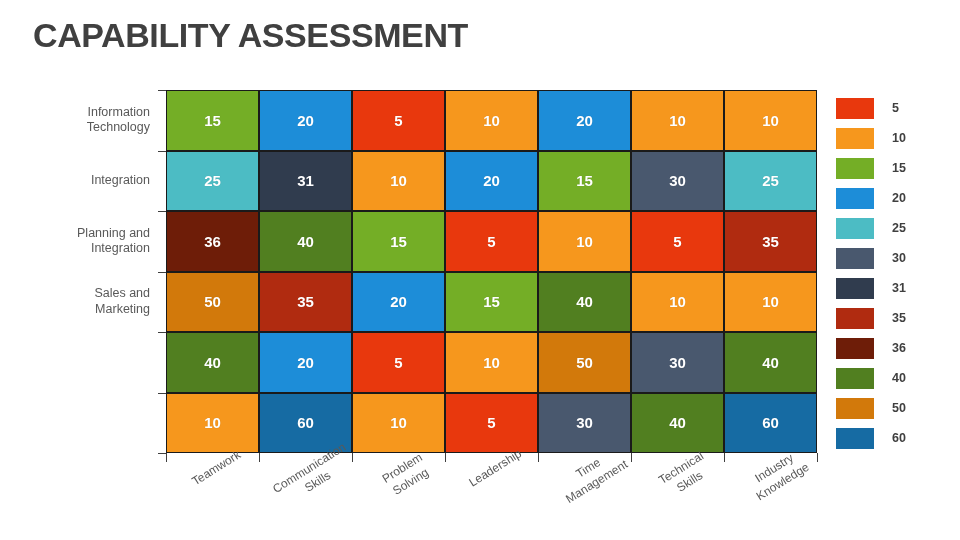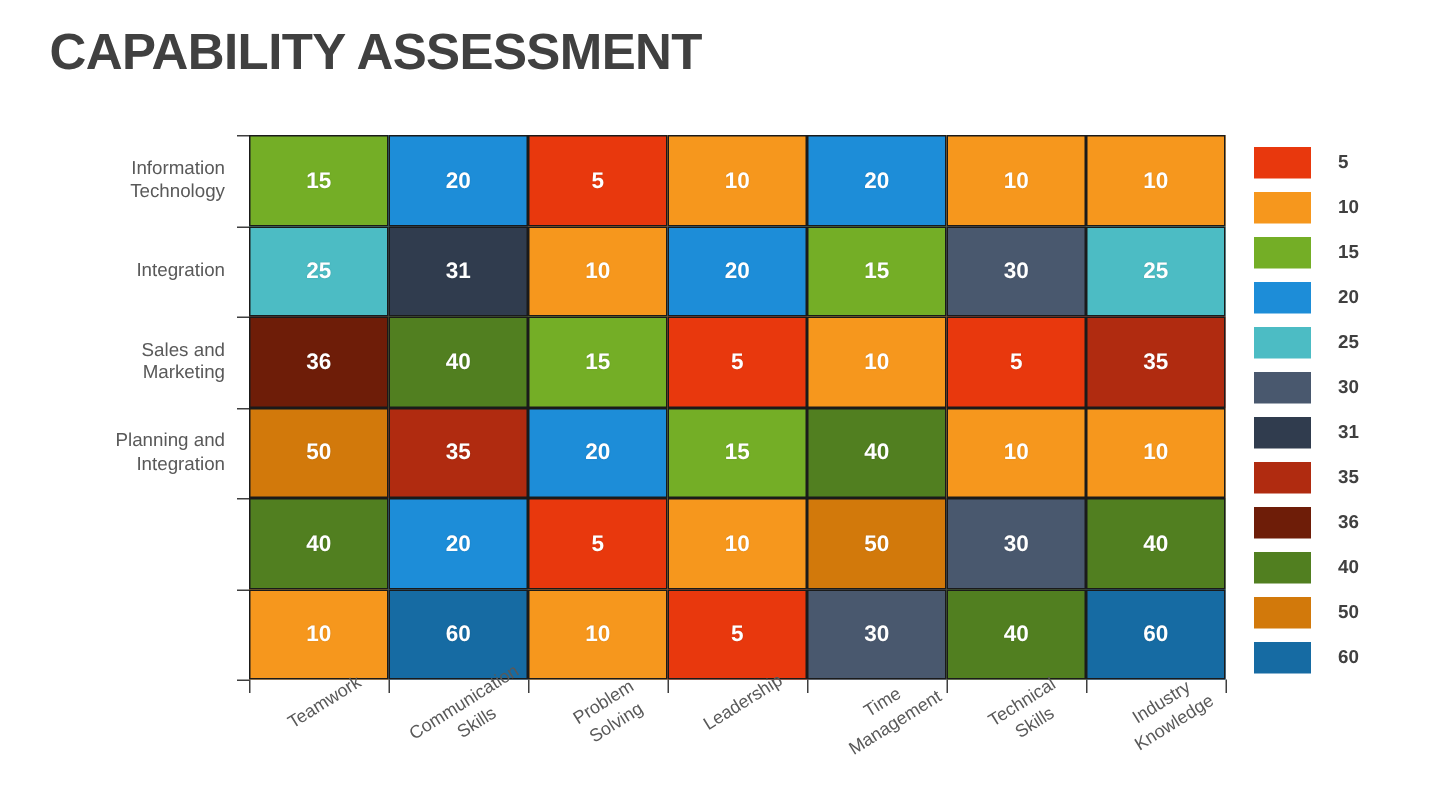--- a/index.html
+++ b/index.html
@@ -161,22 +161,22 @@
 </head>
 <body>
 
 <div id="slide">
 
   <div id="chart-title">CAPABILITY ASSESSMENT</div>
 
   <div id="row-labels">
       <div class="row-label">Information<br>Technology</div>
       <div class="row-label">Integration</div>
+      <div class="row-label">Planning and<br>Integration</div>
       <div class="row-label">Sales and<br>Marketing</div>
-      <div class="row-label">Planning and<br>Integration</div>
     </div>
   <div id="row-ticks">
       <div class="row-tick" style="top: 0px;"></div>
       <div class="row-tick" style="top: 61px;"></div>
       <div class="row-tick" style="top: 121px;"></div>
       <div class="row-tick" style="top: 182px;"></div>
       <div class="row-tick" style="top: 242px;"></div>
       <div class="row-tick" style="top: 303px;"></div>
       <div class="row-tick" style="top: 363px;"></div>
     </div>

